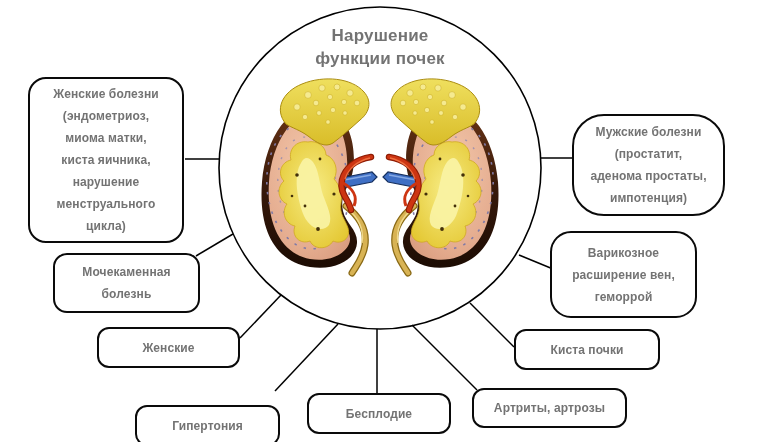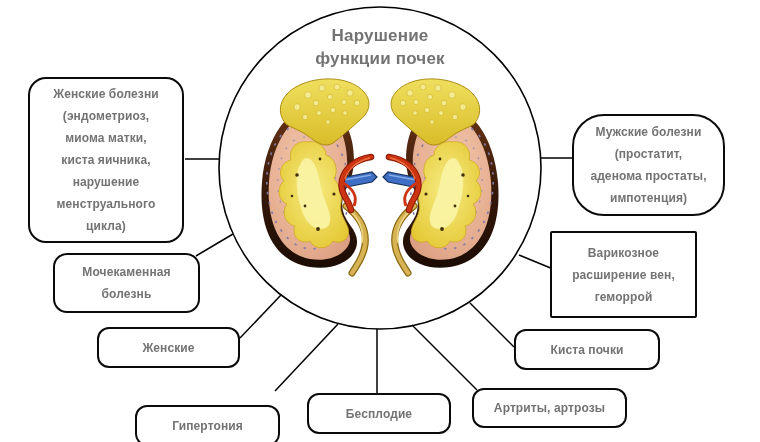--- a/index.html
+++ b/index.html
@@ -151,21 +151,21 @@
   </div>
   <div class="node" style="left:307px;top:393px;width:144px;height:41px;border-radius:12px;">
     <span class="nlabel">Бесплодие</span>
   </div>
   <div class="node" style="left:514px;top:329px;width:146px;height:41px;border-radius:12px;">
     <span class="nlabel">Киста почки</span>
   </div>
   <div class="node" style="left:472px;top:388px;width:155px;height:40px;border-radius:12px;">
     <span class="nlabel">Артриты, артрозы</span>
   </div>
-  <div class="node" style="left:550px;top:231px;width:147px;height:87px;border-radius:2px;">
+  <div class="node" style="left:550px;top:231px;width:147px;height:87px;border-radius:21px;">
     <span class="nlabel">Варикозное
 расширение вен,
 геморрой</span>
   </div>
   <div class="node" style="left:572px;top:114px;width:153px;height:102px;border-radius:32px;">
     <span class="nlabel">Мужские болезни
 (простатит,
 аденома простаты,
 импотенция)</span>
   </div>

